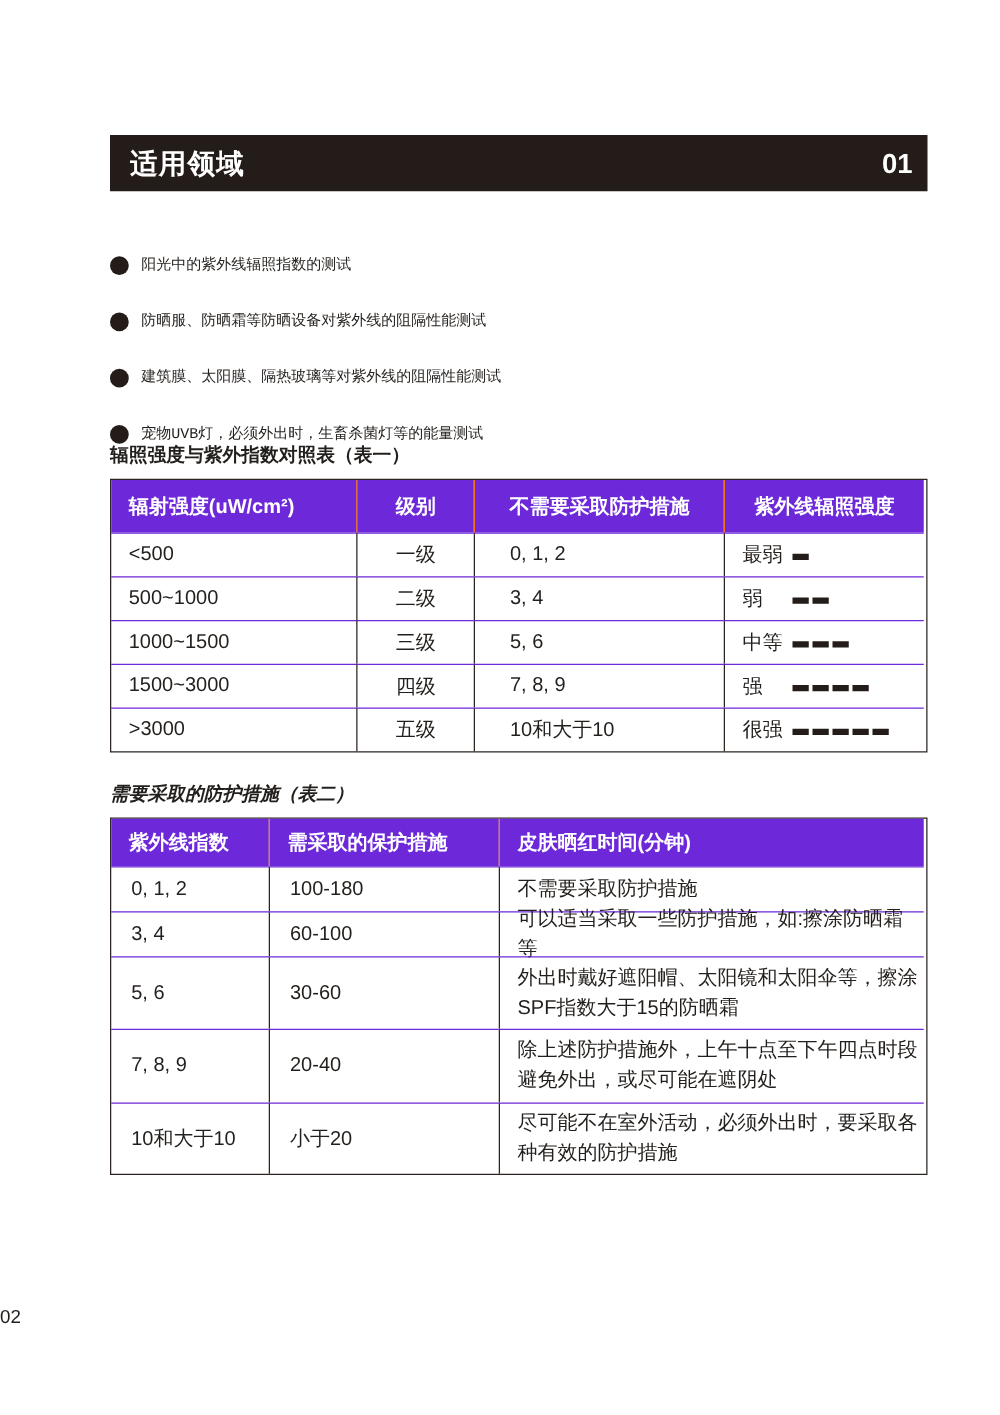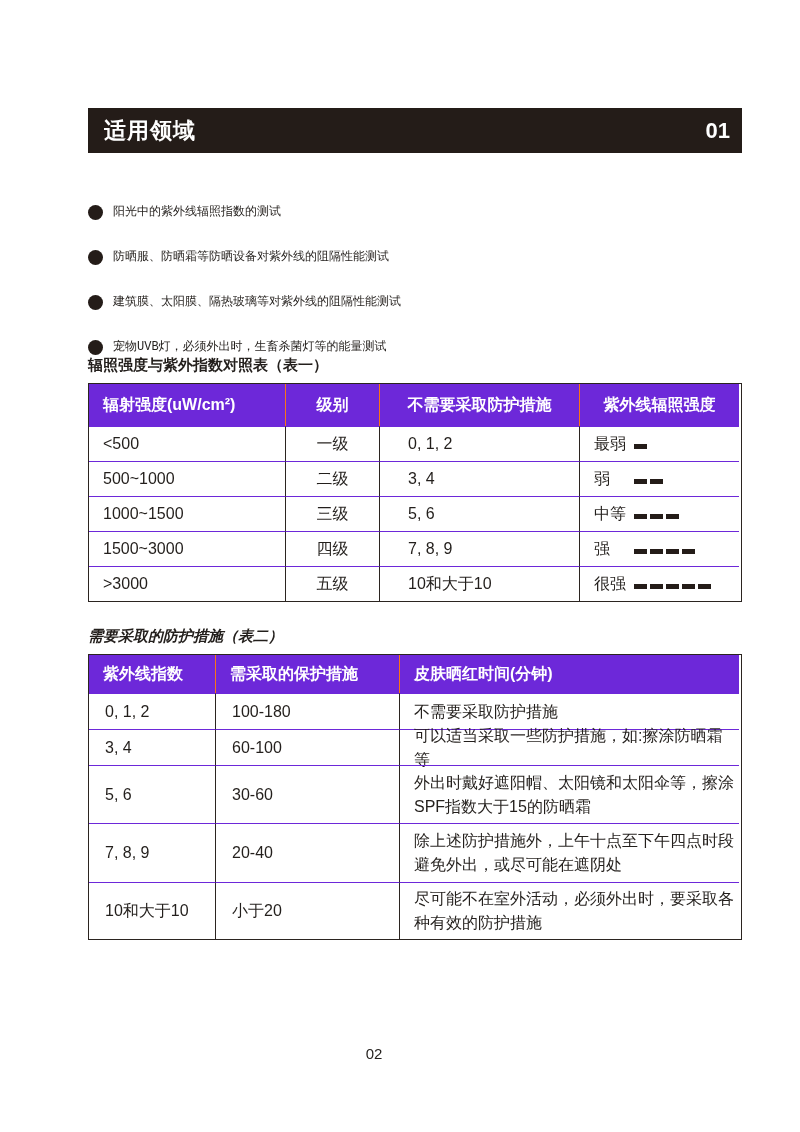--- a/index.html
+++ b/index.html
@@ -43,21 +43,21 @@
   .ctr{justify-content:center;}
   .small{font-size:16px;line-height:1.5;padding-top:6px;padding-bottom:6px;
          padding-right:4px;}
 
   
   .strength-label{display:inline-block;width:40px;flex:0 0 auto;}
   .dash{display:inline-block;width:13px;height:5px;background:#241c18;
         margin-right:3px;}
 
   
-  .footer{position:absolute;top:1045px;left:0;width:748px;text-align:center;
+  .footer{position:absolute;top:1045px;left:0;width:748px;text-align:left;
           font-size:15px;color:#231f1c;}
 </style>
 </head>
 <body>
 
 <div class="content">
 
   <div class="titlebar">
     <span class="t">适用领域</span>
     <span class="n">01</span>

